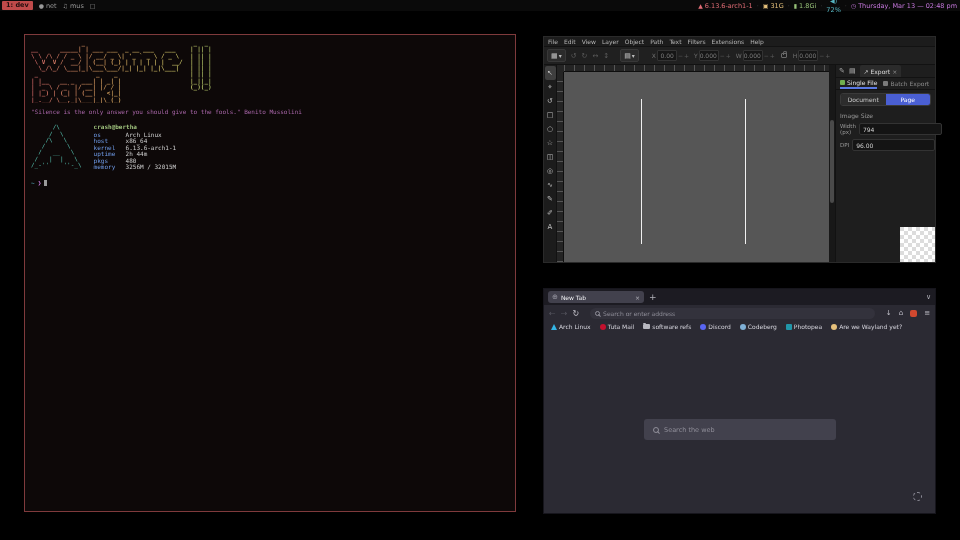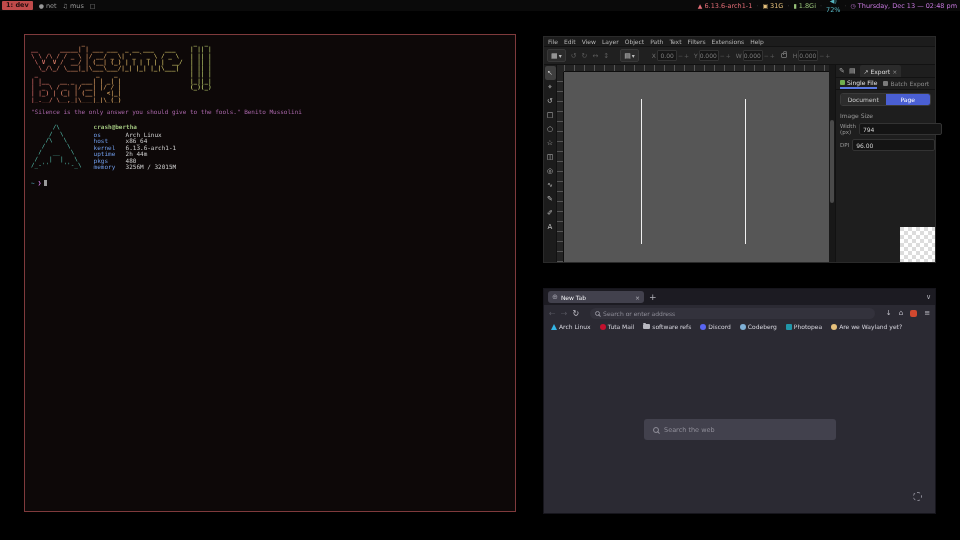--- a/index.html
+++ b/index.html
@@ -184,21 +184,21 @@
         <span>1.8Gi</span>
       </span>
       <span class="sep">·</span>
       <span class="mod" style="color: rgb(86, 182, 194); flex-direction: column;">
         <span class="mico">◀)</span>
         <span>72%</span>
       </span>
       <span class="sep">·</span>
       <span class="mod" style="color: rgb(198, 120, 221);">
         <span class="mico">◷</span>
-        <span>Thursday, Dec 13 — 02:48 pm</span>
+        <span>Thursday, Mar 13 — 02:48 pm</span>
       </span>
     </div>
   </div>
 
   <div class="terminal">
     <pre class="banner">              _                              _  _ 
 __      _____| | ___ ___  _ __ ___   ___    | || |
 \ \ /\ / / _ \ |/ __/ _ \| '_ ` _ \ / _ \   | || |
  \ V  V /  __/ | (__| (_) | | | | | |  __/  | || |
   \_/\_/ \___|_|\___\___/|_| |_| |_|\___|   | || |

